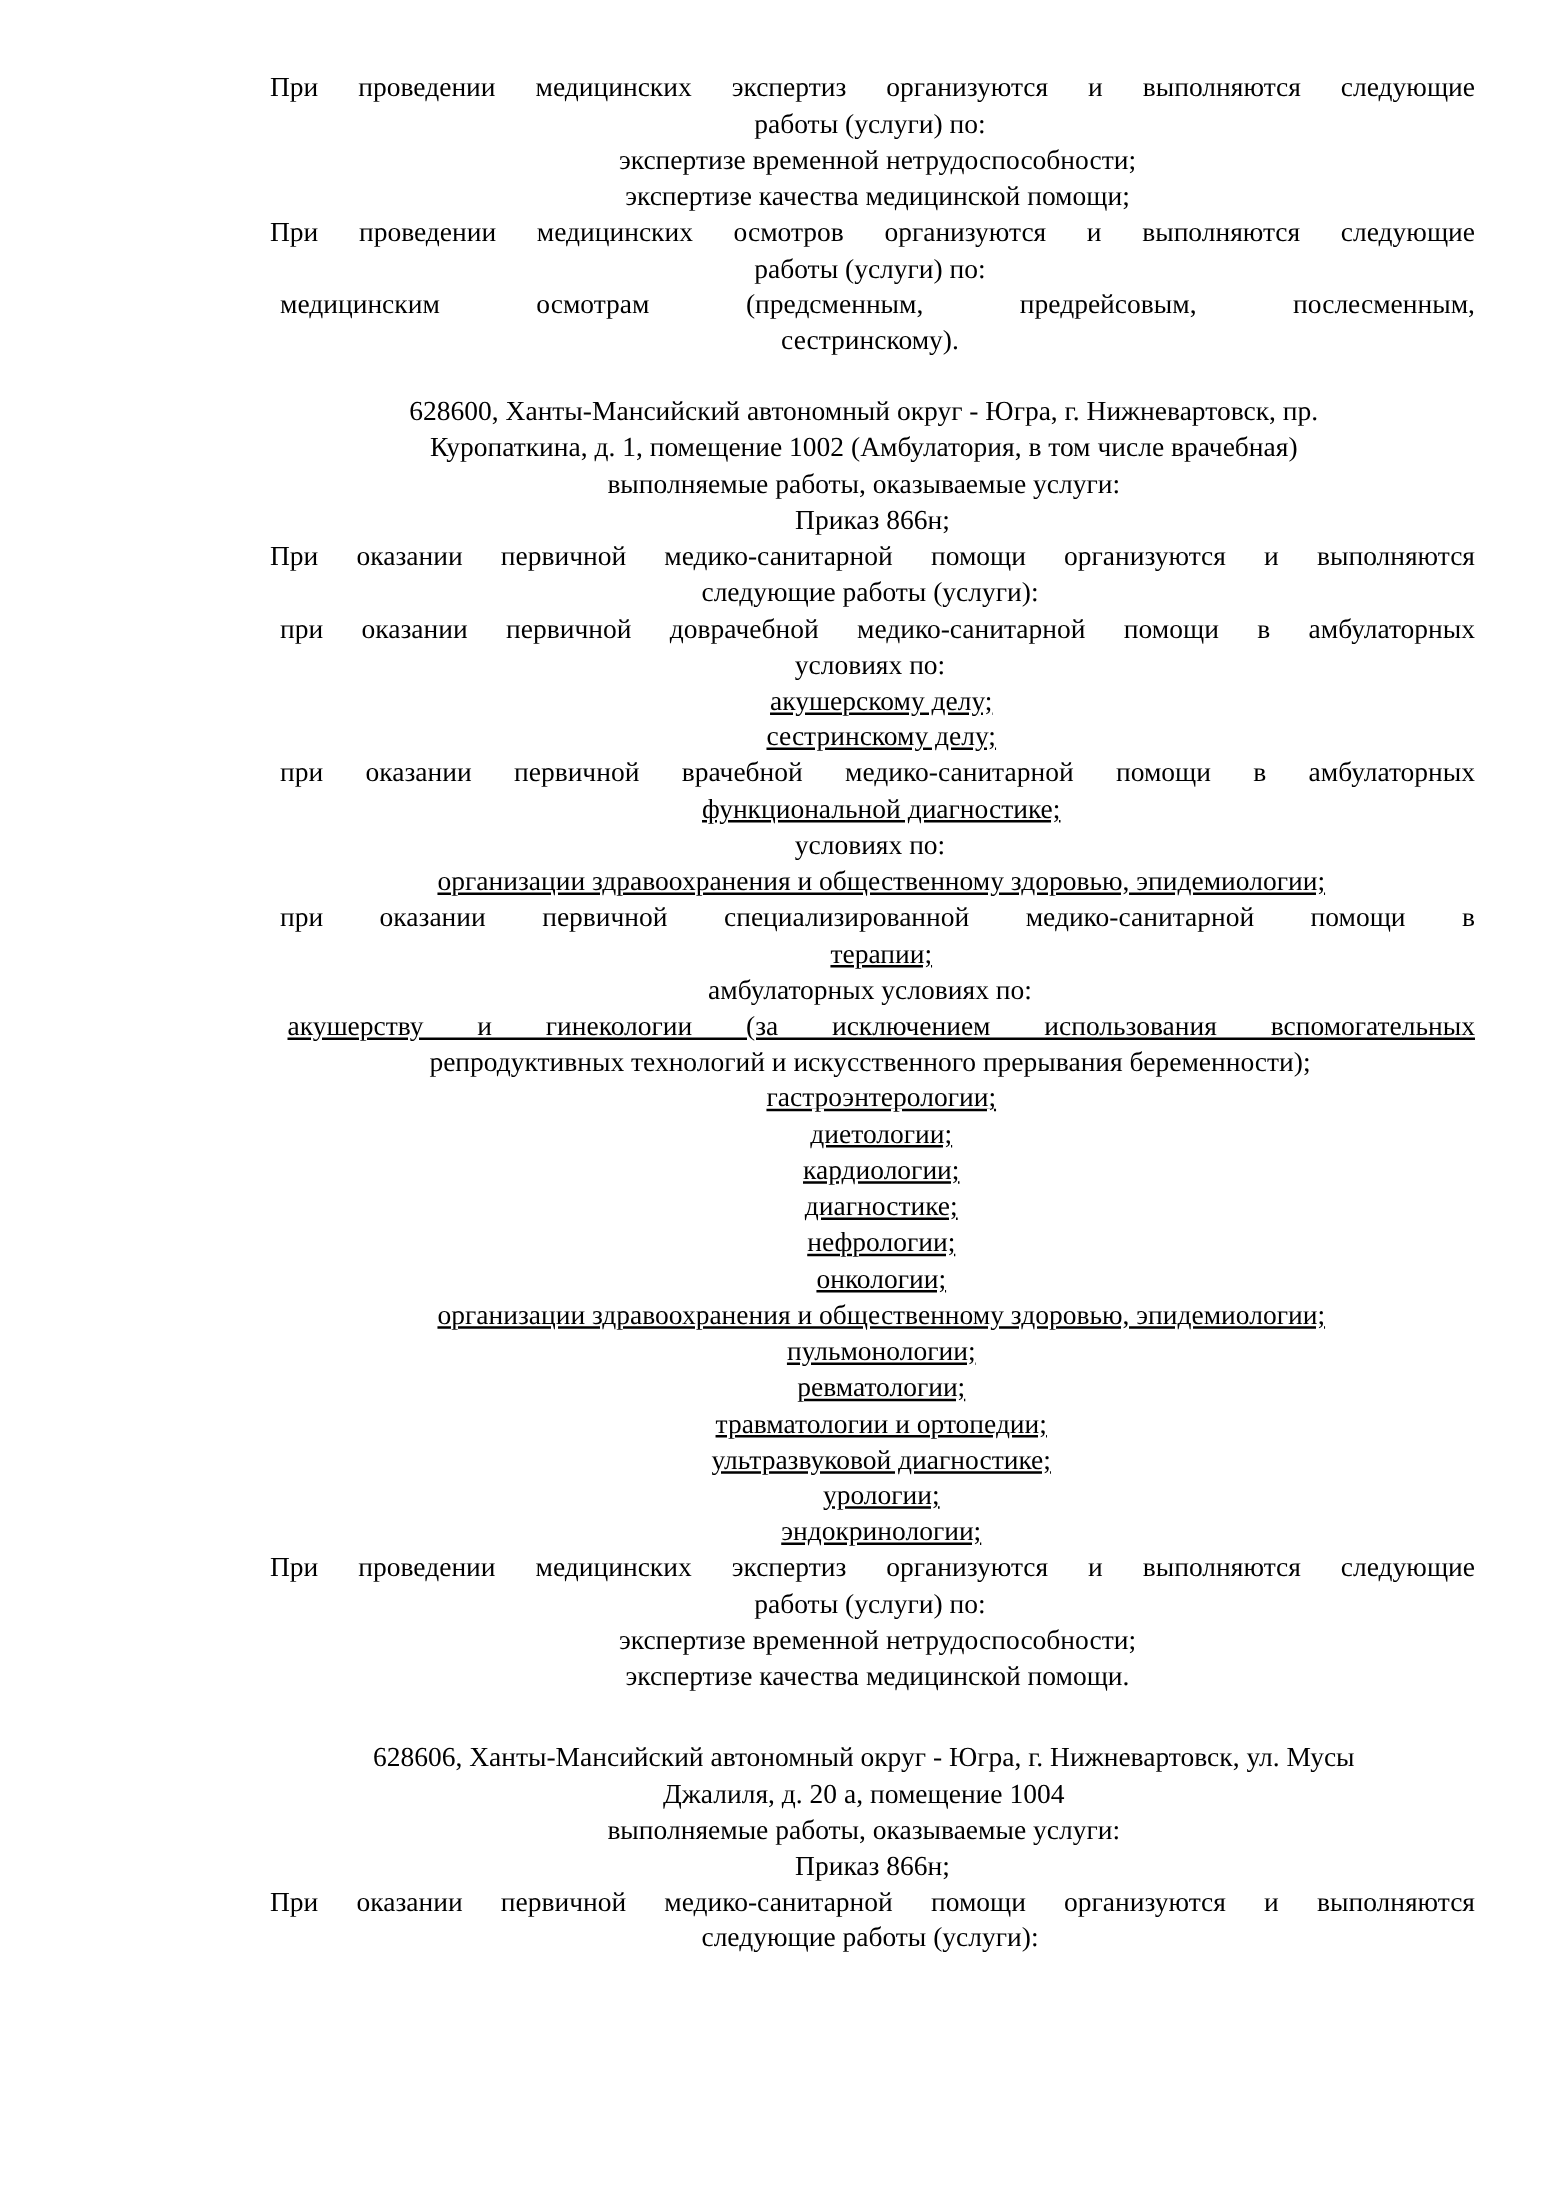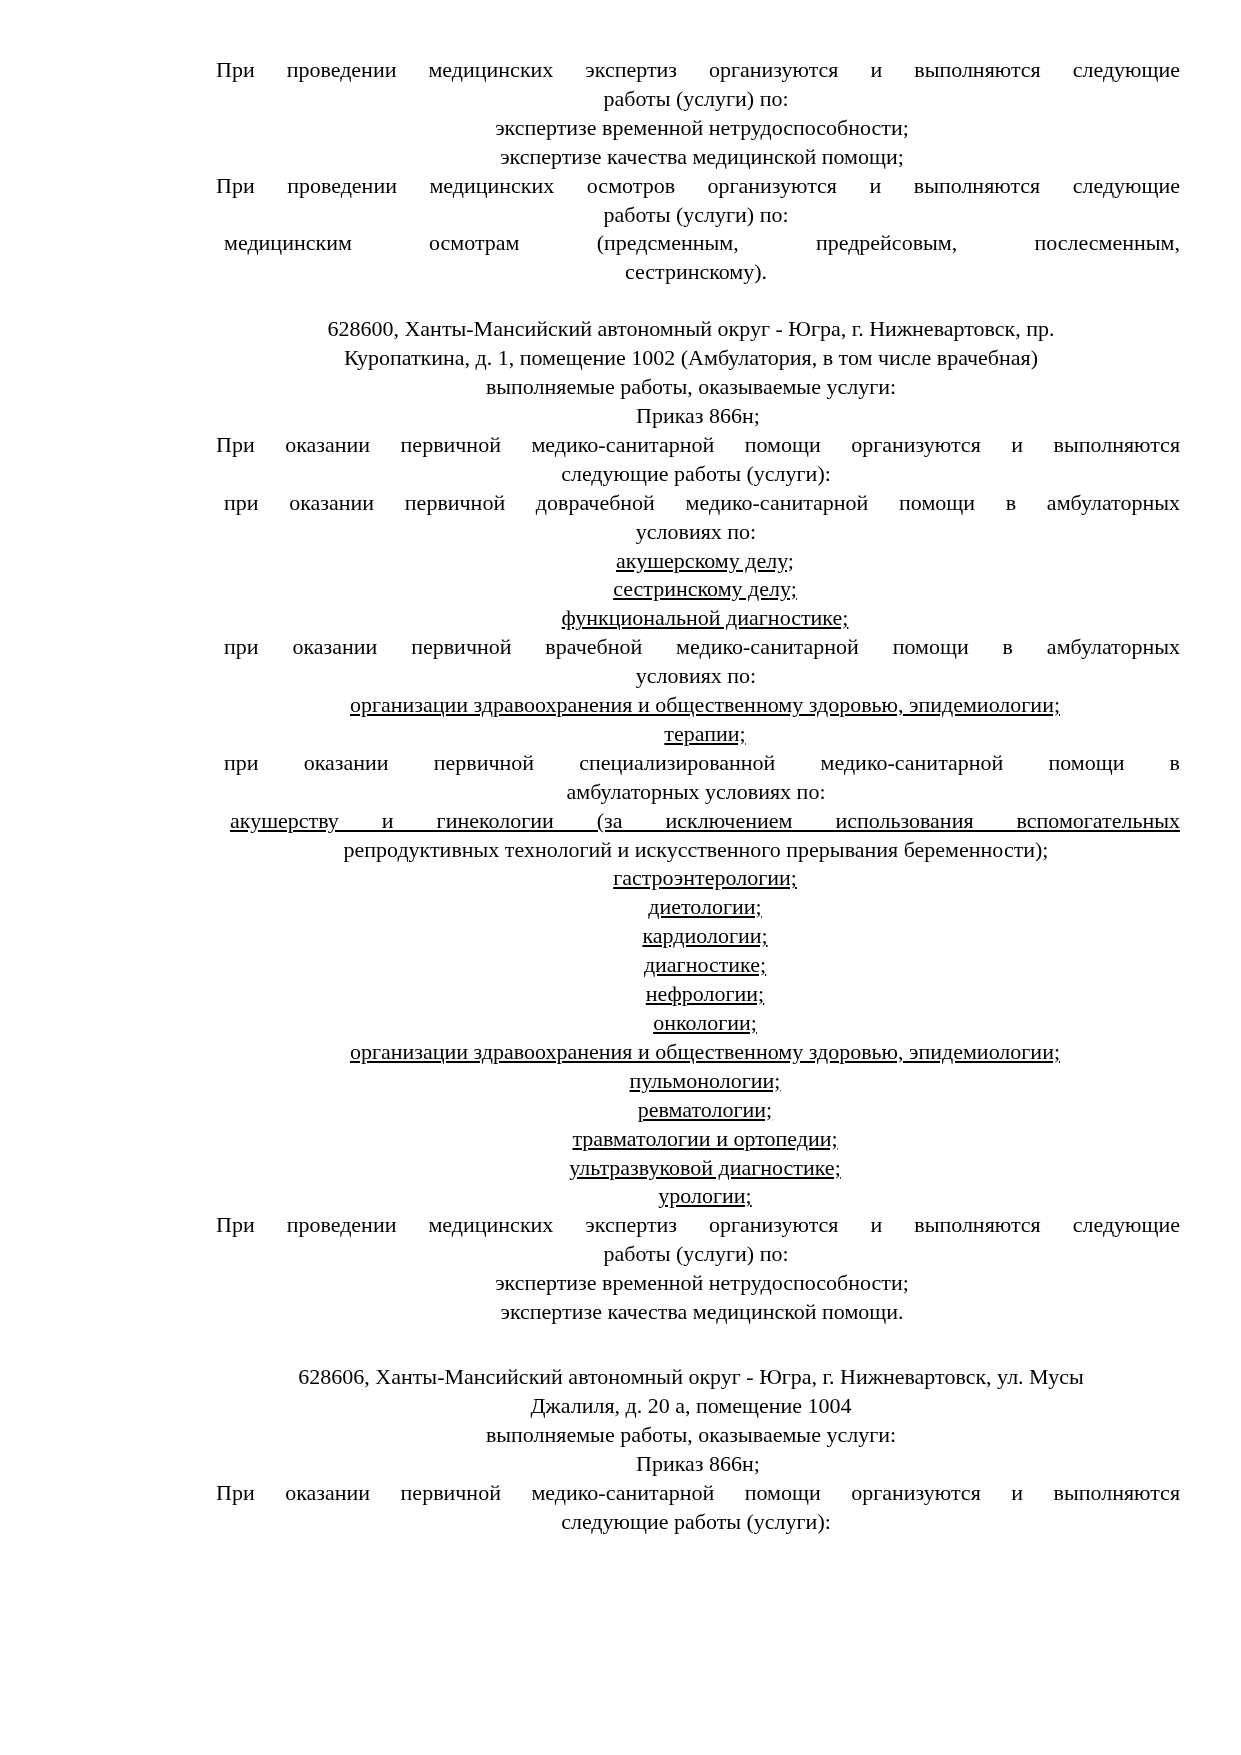--- a/index.html
+++ b/index.html
@@ -58,41 +58,42 @@
     <div class="ln in-margin">628600, Ханты-Мансийский автономный округ - Югра, г. Нижневартовск, пр.</div>
     <div class="ln in-margin">Куропаткина, д. 1, помещение 1002 (Амбулатория, в том числе врачебная)</div>
     <div class="ln in-margin">выполняемые работы, оказываемые услуги:</div>
     <div class="ln in-lvl1">Приказ 866н;</div>
     <div class="ln in-lvl1 j">При оказании первичной медико-санитарной помощи организуются и выполняются</div>
     <div class="ln in-para">следующие работы (услуги):</div>
     <div class="ln in-lvl2 j">при оказании первичной доврачебной медико-санитарной помощи в амбулаторных</div>
     <div class="ln in-para">условиях по:</div>
     <div class="ln in-lvl3">акушерскому делу;</div>
     <div class="ln in-lvl3">сестринскому делу;</div>
+    <div class="ln in-lvl2 j">при оказании первичной врачебной медико-санитарной помощи в амбулаторных</div>
     <div class="ln in-lvl3">функциональной диагностике;</div>
-    <div class="ln in-lvl2 j">при оказании первичной врачебной медико-санитарной помощи в амбулаторных</div>
     <div class="ln in-para">условиях по:</div>
     <div class="ln in-lvl3">организации здравоохранения и общественному здоровью, эпидемиологии;</div>
+    <div class="ln in-lvl2 j">при оказании первичной специализированной медико-санитарной помощи в</div>
     <div class="ln in-lvl3">терапии;</div>
-    <div class="ln in-lvl2 j">при оказании первичной специализированной медико-санитарной помощи в</div>
     <div class="ln in-para">амбулаторных условиях по:</div>
     <div class="ln in-lvl3 j">акушерству и гинекологии (за исключением использования вспомогательных</div>
     <div class="ln in-para">репродуктивных технологий и искусственного прерывания беременности);</div>
     <div class="ln in-lvl3">гастроэнтерологии;</div>
     <div class="ln in-lvl3">диетологии;</div>
     <div class="ln in-lvl3">кардиологии;</div>
     <div class="ln in-lvl3">диагностике;</div>
     <div class="ln in-lvl3">нефрологии;</div>
     <div class="ln in-lvl3">онкологии;</div>
     <div class="ln in-lvl3">организации здравоохранения и общественному здоровью, эпидемиологии;</div>
     <div class="ln in-lvl3">пульмонологии;</div>
     <div class="ln in-lvl3">ревматологии;</div>
     <div class="ln in-lvl3">травматологии и ортопедии;</div>
     <div class="ln in-lvl3">ультразвуковой диагностике;</div>
     <div class="ln in-lvl3">урологии;</div>
+    <div class="ln in-lvl3">эндокринологии;</div>
     <div class="ln in-lvl1 j">При проведении медицинских экспертиз организуются и выполняются следующие</div>
     <div class="ln in-para">работы (услуги) по:</div>
     <div class="ln in-lvl2">экспертизе временной нетрудоспособности;</div>
     <div class="ln in-lvl2">экспертизе качества медицинской помощи.</div>
     <div class="gap" style="height: 36px;"></div>
     <div class="ln in-margin">628606, Ханты-Мансийский автономный округ - Югра, г. Нижневартовск, ул. Мусы</div>
     <div class="ln in-margin">Джалиля, д. 20 а, помещение 1004</div>
     <div class="ln in-margin">выполняемые работы, оказываемые услуги:</div>
     <div class="ln in-lvl1">Приказ 866н;</div>
     <div class="ln in-lvl1 j">При оказании первичной медико-санитарной помощи организуются и выполняются</div>

